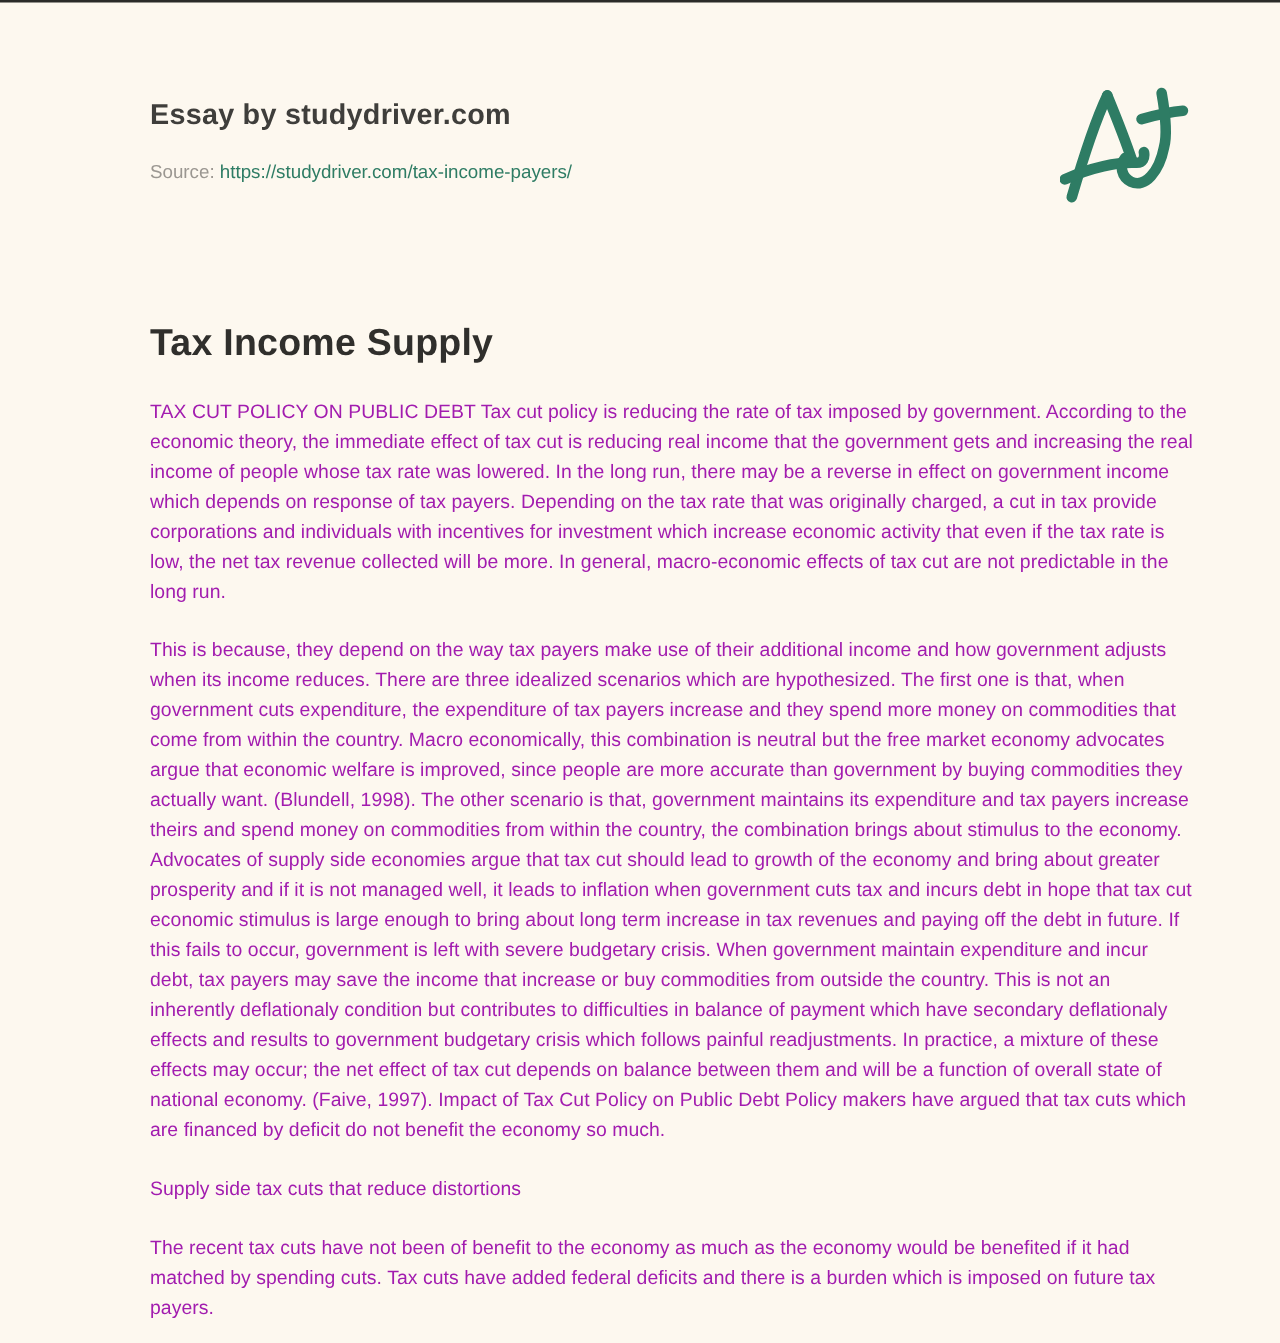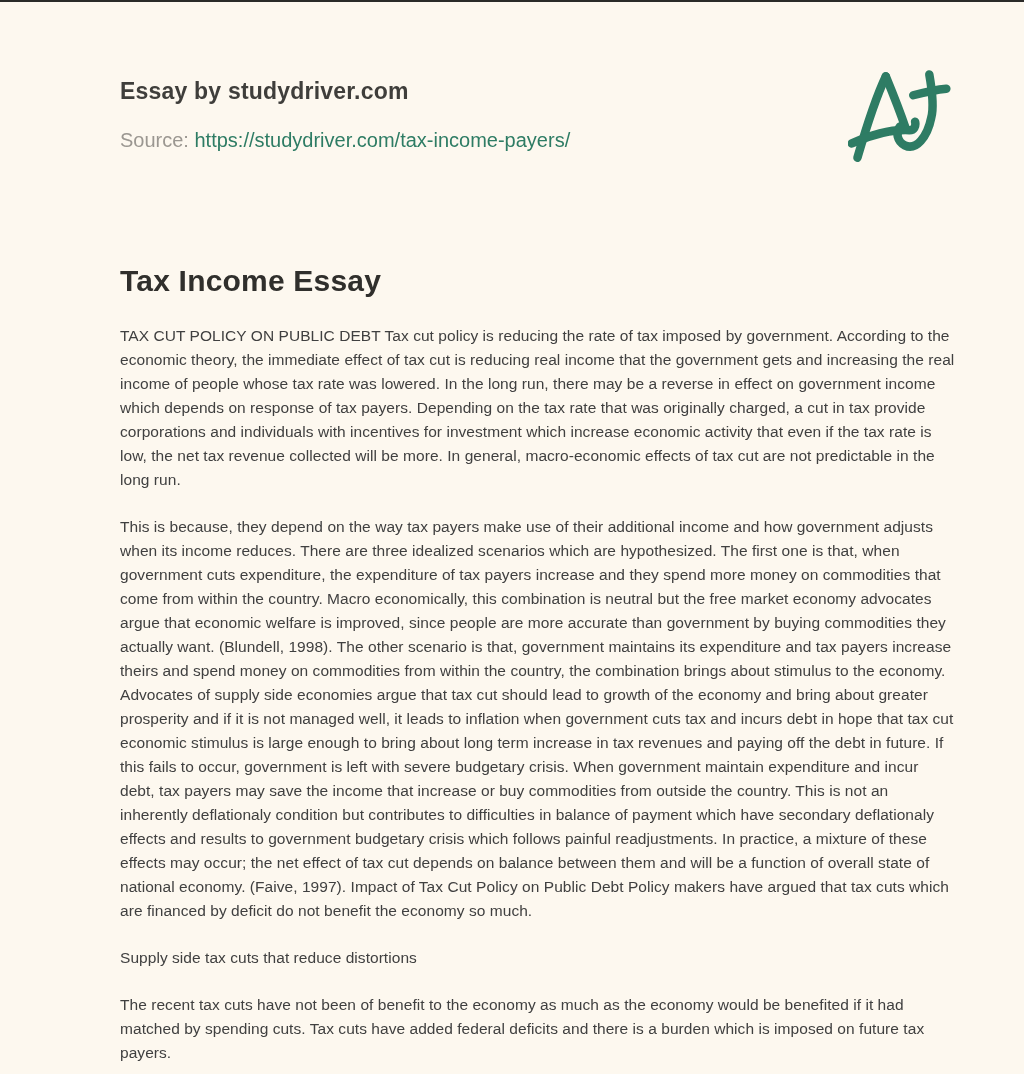--- a/index.html
+++ b/index.html
@@ -29,21 +29,21 @@
 
   .doc-title {
     font-size: 23px;
     font-weight: 700;
     color: #3f3e3b;
     letter-spacing: 0.2px;
   }
 
   .source-line {
     margin-top: 24px;
-    font-size: 20px;
+    font-size: 15px;
     color: #9b9791;
   }
 
   .source-line a {
     color: #2e7c64;
     text-decoration: none;
   }
 
   .logo {
     position: absolute;
@@ -61,21 +61,21 @@
     letter-spacing: 0.2px;
   }
 
   .essay-body {
     margin-top: 26px;
   }
 
   .essay-body p {
     font-size: 15.5px;
     line-height: 24px;
-    color: #404040;
+    color: #a21caf;
     letter-spacing: 0.05px;
     margin-bottom: 23px;
   }
 </style>
 </head>
 <body>
 
 <div class="page">
 
   <div class="doc-header">
@@ -96,21 +96,21 @@
 
         <path d="M4 84 C 26 74, 49 69, 65 70 C 70 70, 72 66, 71 61"></path>
 
         <path d="M69 33 C 80 30, 92 27, 104 26"></path>
 
         <path d="M86 11 C 89 28, 91 46, 88 57 C 84 77, 72 92, 60 86 C 52 82, 50 72, 55 66"></path>
       </svg>
     </div>
   </div>
 
-  <h1 class="essay-title">Tax Income Essay</h1>
+  <h1 class="essay-title">Tax Income Supply</h1>
 
   <div class="essay-body">
     <p>TAX CUT POLICY ON PUBLIC DEBT Tax cut policy is reducing the rate of tax imposed by government. According to the economic theory, the immediate effect of tax cut is reducing real income that the government gets and increasing the real income of people whose tax rate was lowered. In the long run, there may be a reverse in effect on government income which depends on response of tax payers. Depending on the tax rate that was originally charged, a cut in tax provide corporations and individuals with incentives for investment which increase economic activity that even if the tax rate is low, the net tax revenue collected will be more. In general, macro-economic effects of tax cut are not predictable in the long run.</p>
     <p>This is because, they depend on the way tax payers make use of their additional income and how government adjusts when its income reduces. There are three idealized scenarios which are hypothesized. The first one is that, when government cuts expenditure, the expenditure of tax payers increase and they spend more money on commodities that come from within the country. Macro economically, this combination is neutral but the free market economy advocates argue that economic welfare is improved, since people are more accurate than government by buying commodities they actually want. (Blundell, 1998). The other scenario is that, government maintains its expenditure and tax payers increase theirs and spend money on commodities from within the country, the combination brings about stimulus to the economy. Advocates of supply side economies argue that tax cut should lead to growth of the economy and bring about greater prosperity and if it is not managed well, it leads to inflation when government cuts tax and incurs debt in hope that tax cut economic stimulus is large enough to bring about long term increase in tax revenues and paying off the debt in future. If this fails to occur, government is left with severe budgetary crisis. When government maintain expenditure and incur debt, tax payers may save the income that increase or buy commodities from outside the country. This is not an inherently deflationaly condition but contributes to difficulties in balance of payment which have secondary deflationaly effects and results to government budgetary crisis which follows painful readjustments. In practice, a mixture of these effects may occur; the net effect of tax cut depends on balance between them and will be a function of overall state of national economy. (Faive, 1997). Impact of Tax Cut Policy on Public Debt Policy makers have argued that tax cuts which are financed by deficit do not benefit the economy so much.</p>
     <p>Supply side tax cuts that reduce distortions</p>
     <p>The recent tax cuts have not been of benefit to the economy as much as the economy would be benefited if it had matched by spending cuts. Tax cuts have added federal deficits and there is a burden which is imposed on future tax payers.</p>
   </div>
 
 </div>
 

